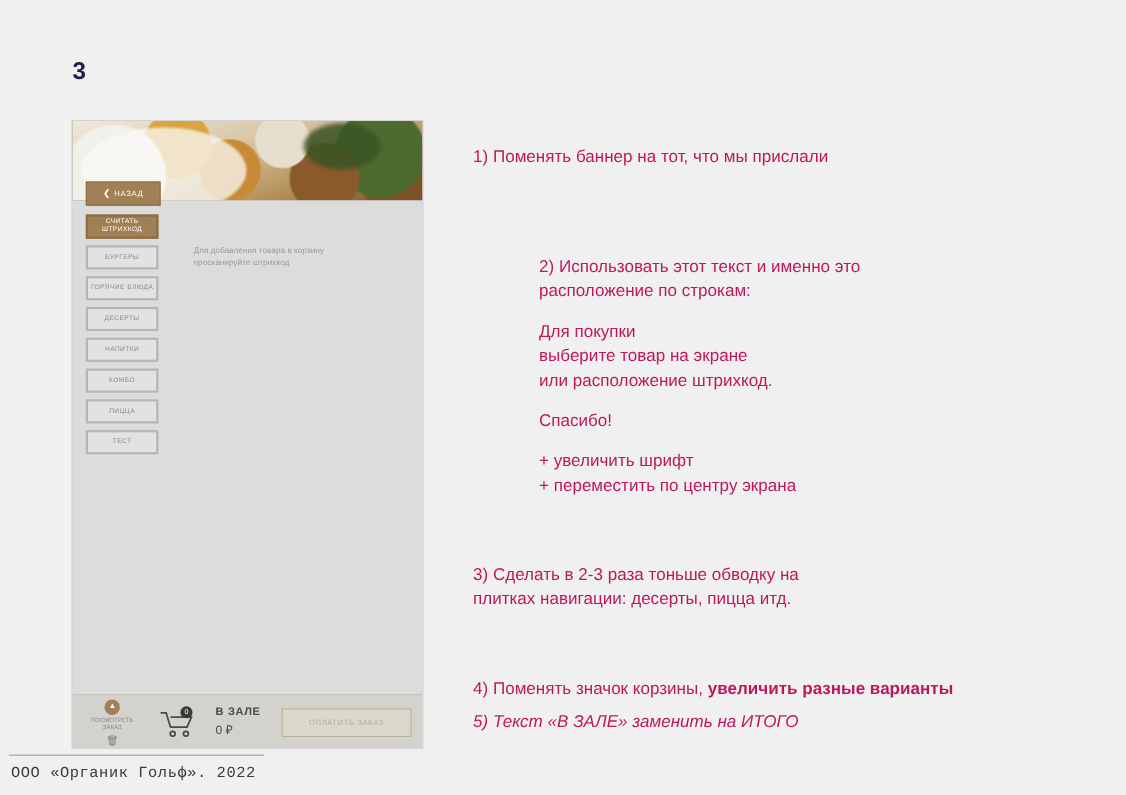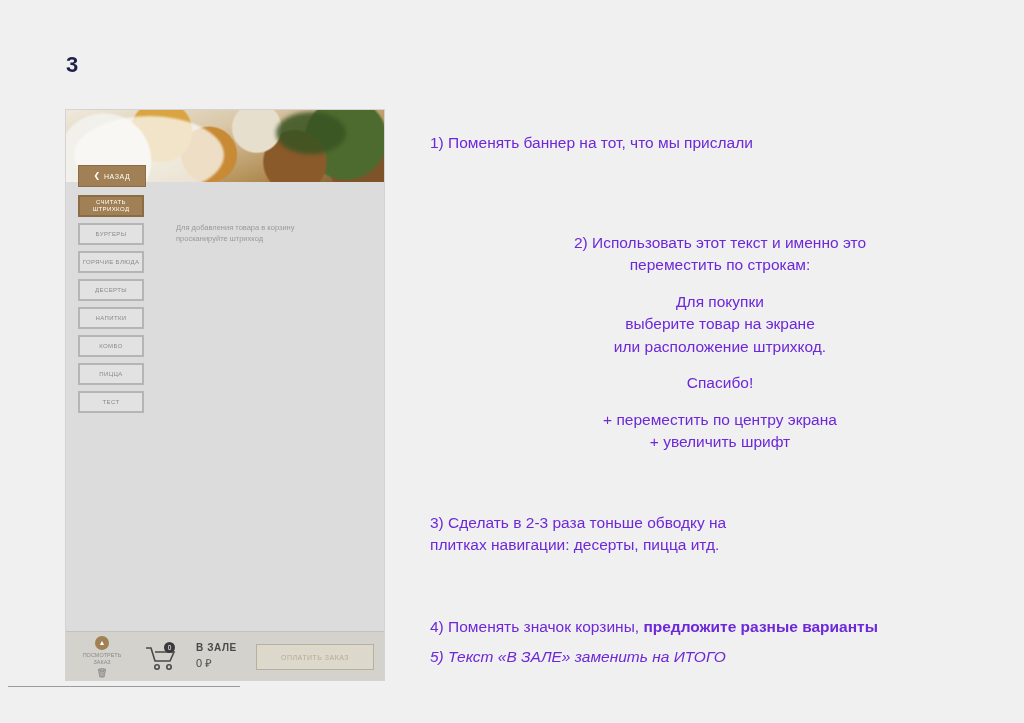--- a/index.html
+++ b/index.html
@@ -223,23 +223,23 @@
   
   .notes {
     position: absolute;
     left: 430px;
     top: 120px;
     width: 560px;
     color: #2a2a6a;
     font-size: 15.5px;
     line-height: 1.45;
   }
-  .note { color: #6d28d9; }
+  .note { color: #be185d; }
   .note-1 { position: absolute; left: 0; top: 12px; width: 540px; }
-  .note-2 { position: absolute; left: 60px; top: 112px; width: 460px; text-align: center; }
+  .note-2 { position: absolute; left: 60px; top: 112px; width: 460px; text-align: left; }
   .note-2 .spacer { height: 14px; }
   .note-3 { position: absolute; left: 0; top: 392px; width: 520px; }
   .note-4 { position: absolute; left: 0; top: 496px; width: 530px; }
   .note-5 { position: absolute; left: 0; top: 526px; width: 530px; font-style: italic; }
   .bold { font-weight: bold; }
 
   .footer-rule {
     position: absolute;
     left: 8px;
     bottom: 36px;
@@ -328,38 +328,39 @@
       <div class="pay-btn">ОПЛАТИТЬ ЗАКАЗ</div>
     </div>
   </div>
 
   <div class="notes">
 
     <div class="note note-1">1) Поменять баннер на тот, что мы прислали</div>
 
     <div class="note note-2">
       <div>2) Использовать этот текст и именно это</div>
-      <div>переместить по строкам:</div>
+      <div>расположение по строкам:</div>
       <div class="spacer"></div>
       <div>Для покупки</div>
       <div>выберите товар на экране</div>
       <div>или расположение штрихкод.</div>
       <div class="spacer"></div>
       <div>Спасибо!</div>
       <div class="spacer"></div>
+      <div>+ увеличить шрифт</div>
       <div>+ переместить по центру экрана</div>
-      <div>+ увеличить шрифт</div>
     </div>
 
     <div class="note note-3">
       <div>3) Сделать в 2-3 раза тоньше обводку на</div>
       <div>плитках навигации: десерты, пицца итд.</div>
     </div>
 
     <div class="note note-4">
-      <span>4) Поменять значок корзины, </span><span class="bold">предложите разные варианты</span>
+      <span>4) Поменять значок корзины, </span><span class="bold">увеличить разные варианты</span>
     </div>
 
     <div class="note note-5">5) Текст «В ЗАЛЕ» заменить на ИТОГО</div>
   </div>
 
   <div class="footer-rule"></div>
+  <div class="footer-text">ООО «Органик Гольф». 2022</div>
 </div>
 
 </body></html>

